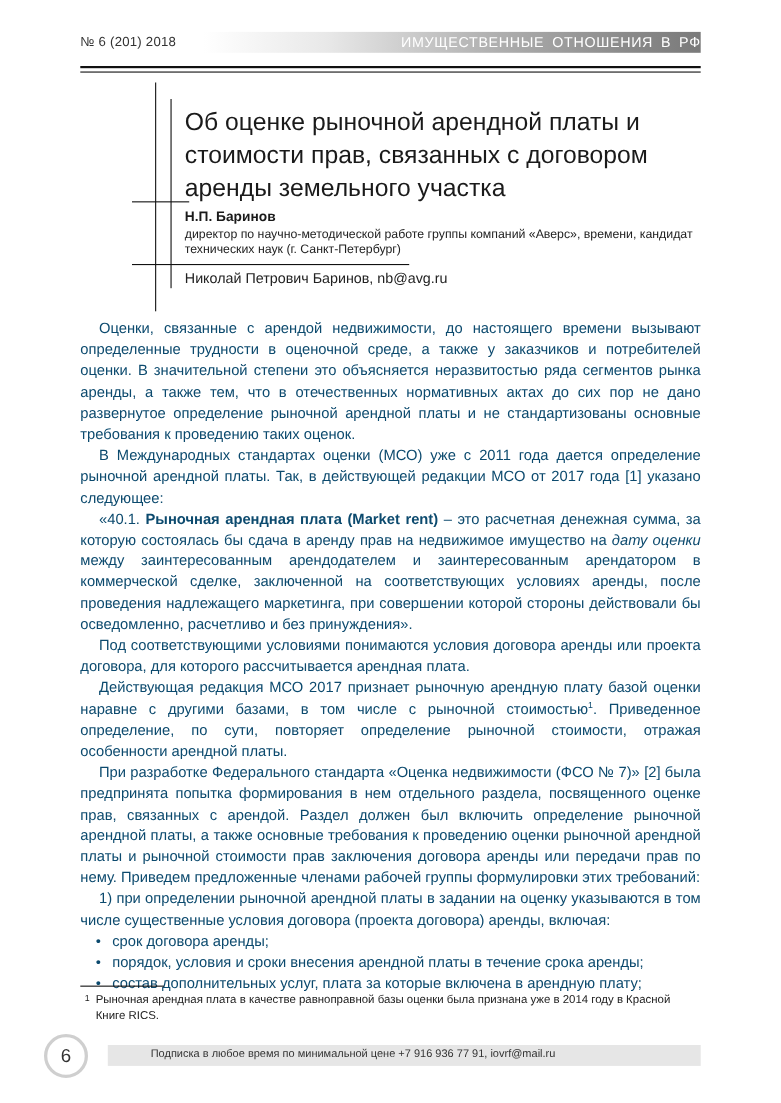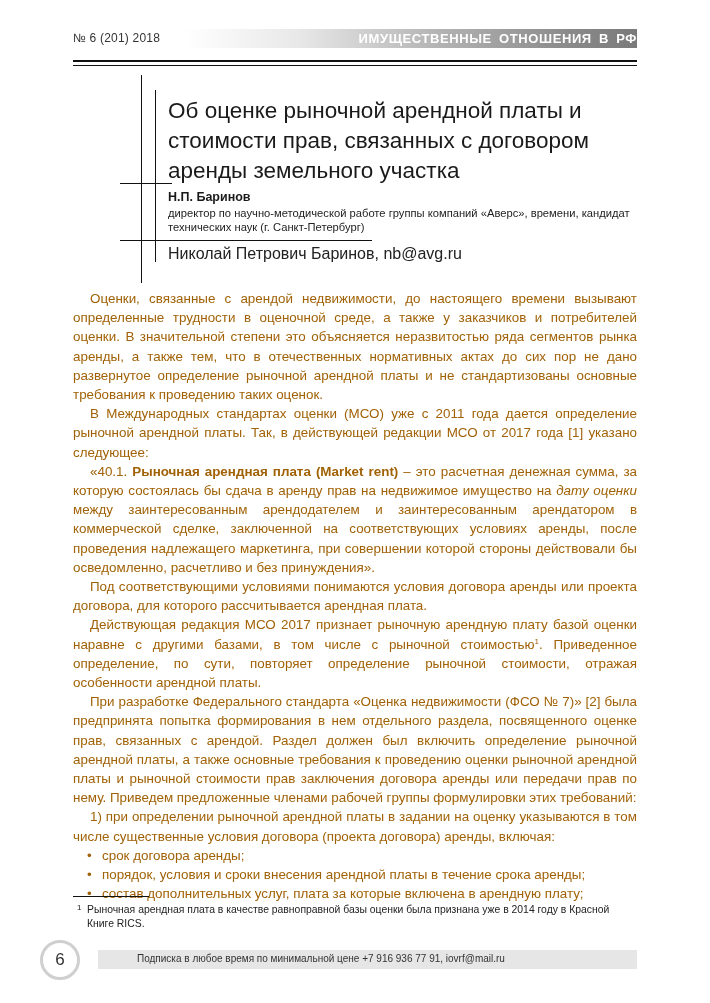--- a/index.html
+++ b/index.html
@@ -2,35 +2,35 @@
 <html><head>
 <meta charset="utf-8">
 <style>
   html, body { margin: 0; padding: 0; background: #ffffff; }
   body { width: 710px; height: 1003px; position: relative; overflow: hidden;
          font-family: "Liberation Sans", sans-serif; color: #1a1a1a; }
 
   .hdr-issue { position: absolute; left: 73px; top: 31px; font-size: 12px; font-weight: normal; color: #333; letter-spacing: 0.2px; }
   .hdr-band { position: absolute; left: 185px; top: 29px; width: 452px; height: 19px;
               background: linear-gradient(to right, #ffffff 0%, #e8e8e8 25%, #b5b5b5 55%, #8a8a8a 85%, #7a7a7a 100%); }
-  .hdr-journal { position: absolute; right: 73px; top: 31px; font-size: 13px; font-weight: bold; color: #ffffff; letter-spacing: 0.6px; word-spacing: 3px; }
+  .hdr-journal { position: absolute; right: 73px; top: 31px; font-size: 13px; font-weight: normal; color: #ffffff; letter-spacing: 0.6px; word-spacing: 3px; }
   .hdr-rule1 { position: absolute; left: 73px; top: 60px; width: 564px; height: 0; border-top: 2px solid #111; }
   .hdr-rule2 { position: absolute; left: 73px; top: 65px; width: 564px; height: 0; border-top: 1px solid #111; }
 
   .vline-outer { position: absolute; left: 141px; top: 75px; width: 0; height: 208px; border-left: 1px solid #111; }
   .vline-inner { position: absolute; left: 155px; top: 90px; width: 0; height: 172px; border-left: 1px solid #111; }
   .hline-a { position: absolute; left: 120px; top: 183px; width: 52px; border-top: 1px solid #111; }
   .hline-b { position: absolute; left: 120px; top: 240px; width: 252px; border-top: 1px solid #111; }
 
   .title { position: absolute; left: 168px; top: 96px; width: 470px; font-size: 22.5px; font-weight: normal; line-height: 30px; color: #1a1a1a; }
   .author { position: absolute; left: 168px; top: 190px; font-size: 12.5px; font-weight: bold; }
   .affil { position: absolute; left: 168px; top: 206px; width: 470px; font-size: 11.2px; line-height: 14px; color: #222; }
-  .contact { position: absolute; left: 168px; top: 245px; font-size: 16px; color: #222; }
+  .contact { position: absolute; left: 168px; top: 245px; font-size: 13px; color: #222; }
 
-  .body { position: absolute; left: 73px; top: 289px; width: 564px; font-size: 13.4px; line-height: 19.2px; text-align: justify; color: #a16207; }
+  .body { position: absolute; left: 73px; top: 289px; width: 564px; font-size: 13.4px; line-height: 19.2px; text-align: justify; color: #0c4a6e; }
   .body p { margin: 0; text-indent: 17px; }
   .body ul { margin: 0; padding: 0; list-style: none; }
   .body li { position: relative; padding-left: 29px; }
   .body li .bullet { position: absolute; left: 14px; top: 0; }
   sup { font-size: 8px; line-height: 0; }
 
   .fn-rule { position: absolute; left: 73px; top: 896px; width: 76px; border-top: 1px solid #111; }
   .fn { position: absolute; left: 73px; top: 903px; width: 564px; font-size: 10.4px; line-height: 14px; color: #222; }
   .fn .fn-mark { position: absolute; left: 4px; top: -2px; font-size: 8px; }
   .fn .fn-text { display: block; padding-left: 14px; }

